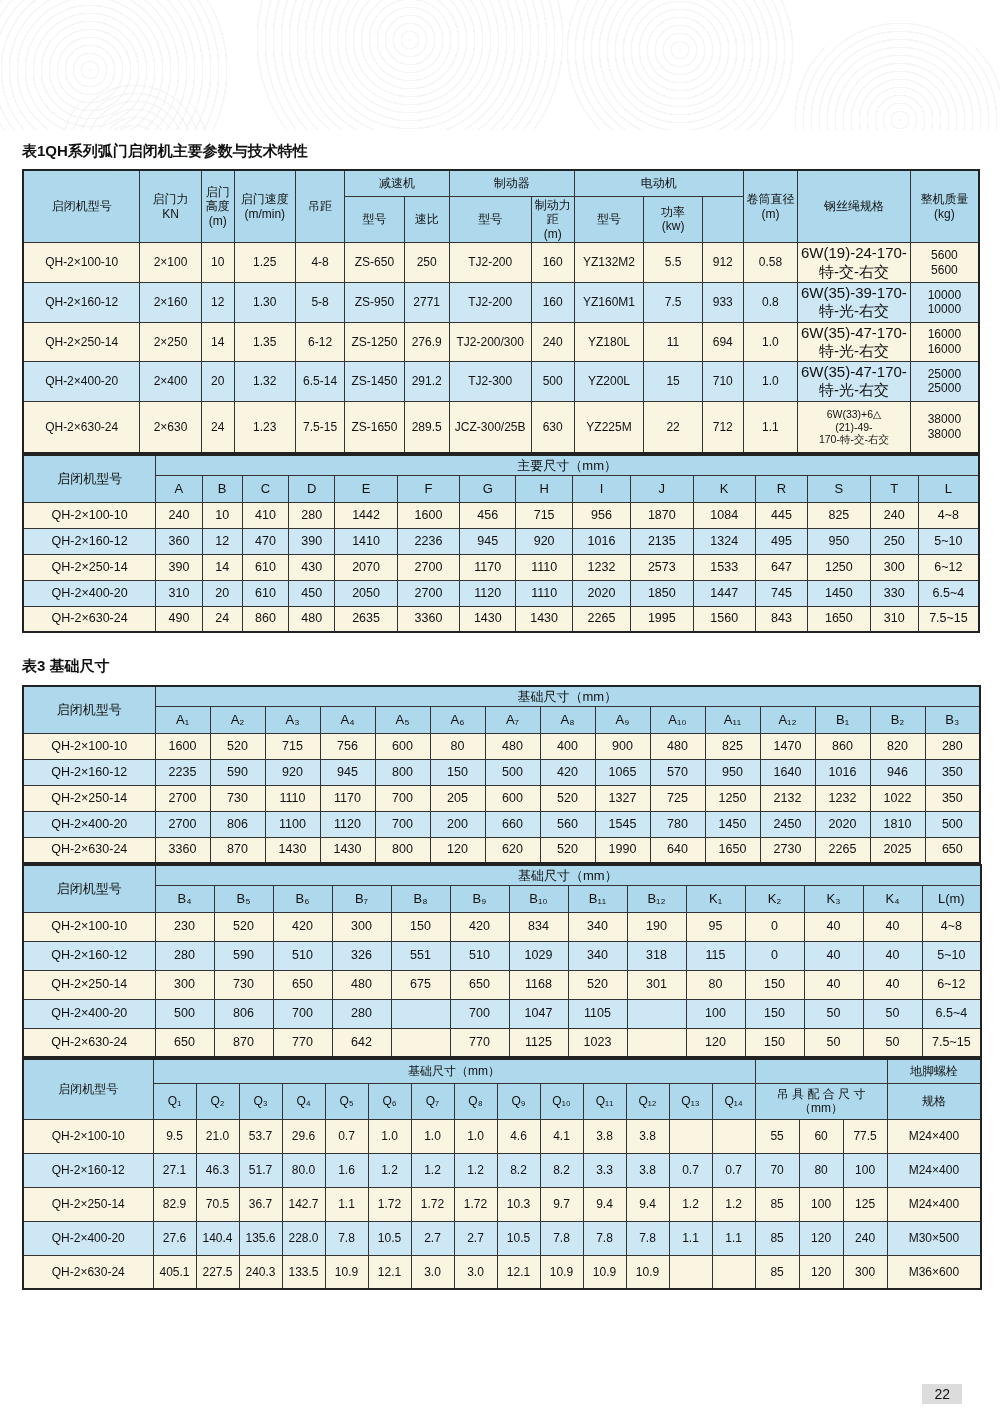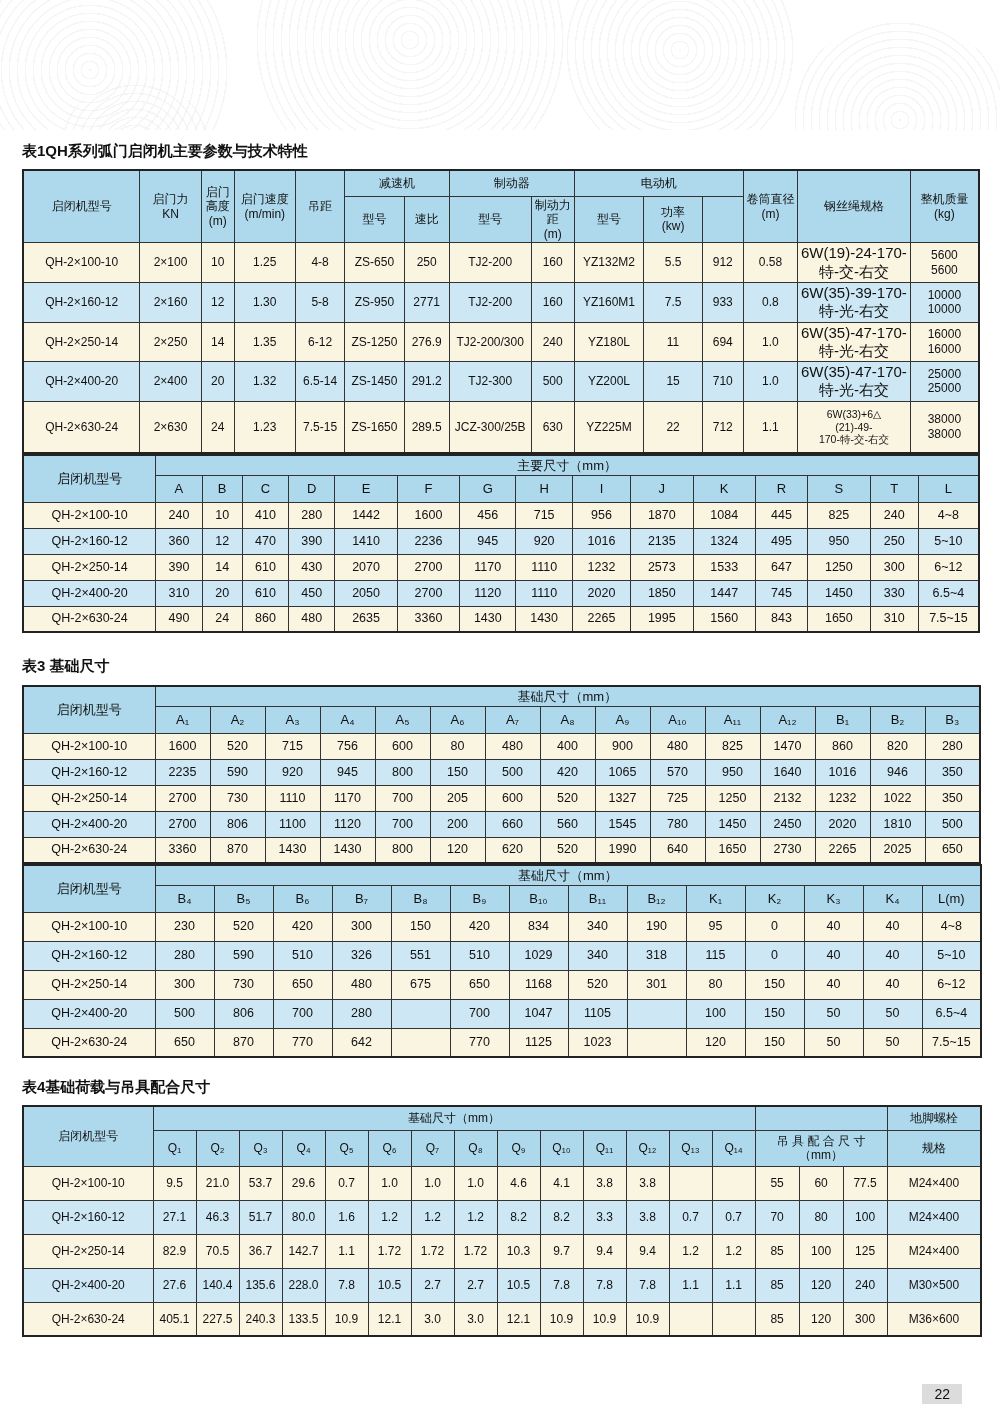--- a/index.html
+++ b/index.html
@@ -650,21 +650,20 @@
             <td>120</td>
             <td>150</td>
             <td>50</td>
             <td>50</td>
             <td>7.5~15</td>
           </tr>
         </tbody>
       </table>
     </div>
 
-  <div class="sec-title st5">表4基础荷载与吊具配合尺寸</div>
   <div class="twrap">
       <table class="dtable t5">
         <colgroup>
           <col style="width: 130px;">
           <col style="width: 43px;">
           <col style="width: 43px;">
           <col style="width: 43px;">
           <col style="width: 43px;">
           <col style="width: 43px;">
           <col style="width: 43px;">

